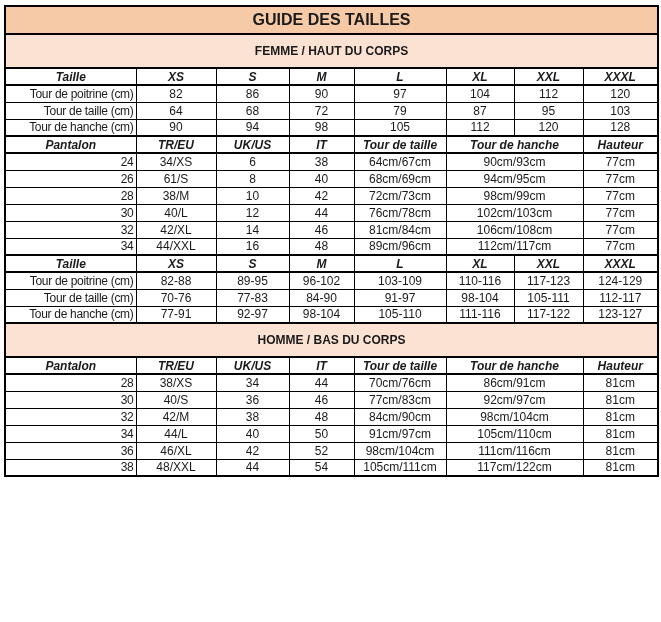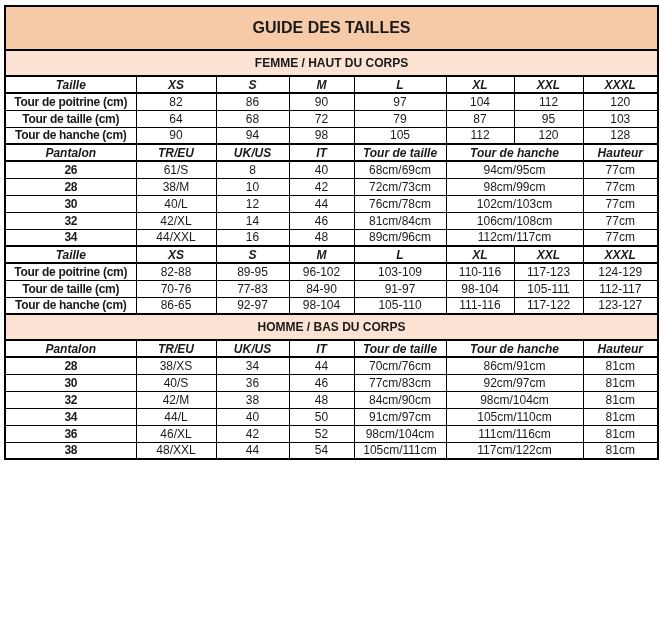--- a/index.html
+++ b/index.html
@@ -41,38 +41,39 @@
     height: 17px;
     padding: 0 2px;
     overflow: hidden;
     white-space: nowrap;
   }
   tr.title-row td {
     background: var(--title-bg);
     border: 2px solid var(--border-color);
     font-weight: bold;
     font-size: 16px;
-    height: 44px;
+    height: 28px;
   }
   tr.band-row td {
     background: var(--band-bg);
     border: 2px solid var(--border-color);
     font-weight: bold;
     font-size: 12px;
-    height: 26px;
+    height: 34px;
   }
   tr.header-row td {
     font-weight: bold;
     border-bottom-width: 2px;
     border-top-width: 2px;
     font-style: italic;
   }
   td.row-label {
-    font-weight: bold;
+    font-weight: normal;
     letter-spacing: -0.3px;
+    text-align: right;
   }
 </style>
 </head>
 <body>
 
 <div class="sheet">
   <table class="size-guide">
     <colgroup>
       <col style="width:131px">
       <col style="width:80px">
@@ -133,20 +134,29 @@
         <tr class="header-row">
           <td colspan="1">Pantalon</td>
           <td colspan="1">TR/EU</td>
           <td colspan="1">UK/US</td>
           <td colspan="1">IT</td>
           <td colspan="1">Tour de taille</td>
           <td colspan="2">Tour de hanche</td>
           <td colspan="1">Hauteur</td>
         </tr>
         <tr>
+          <td colspan="1" class="row-label">24</td>
+          <td colspan="1">34/XS</td>
+          <td colspan="1">6</td>
+          <td colspan="1">38</td>
+          <td colspan="1">64cm/67cm</td>
+          <td colspan="2">90cm/93cm</td>
+          <td colspan="1">77cm</td>
+        </tr>
+        <tr>
           <td colspan="1" class="row-label">26</td>
           <td colspan="1">61/S</td>
           <td colspan="1">8</td>
           <td colspan="1">40</td>
           <td colspan="1">68cm/69cm</td>
           <td colspan="2">94cm/95cm</td>
           <td colspan="1">77cm</td>
         </tr>
         <tr>
           <td colspan="1" class="row-label">28</td>
@@ -209,21 +219,21 @@
           <td colspan="1">70-76</td>
           <td colspan="1">77-83</td>
           <td colspan="1">84-90</td>
           <td colspan="1">91-97</td>
           <td colspan="1">98-104</td>
           <td colspan="1">105-111</td>
           <td colspan="1">112-117</td>
         </tr>
         <tr>
           <td colspan="1" class="row-label">Tour de hanche (cm)</td>
-          <td colspan="1">86-65</td>
+          <td colspan="1">77-91</td>
           <td colspan="1">92-97</td>
           <td colspan="1">98-104</td>
           <td colspan="1">105-110</td>
           <td colspan="1">111-116</td>
           <td colspan="1">117-122</td>
           <td colspan="1">123-127</td>
         </tr>
         <tr class="band-row">
           <td colspan="8">HOMME / BAS DU CORPS</td>
         </tr>

